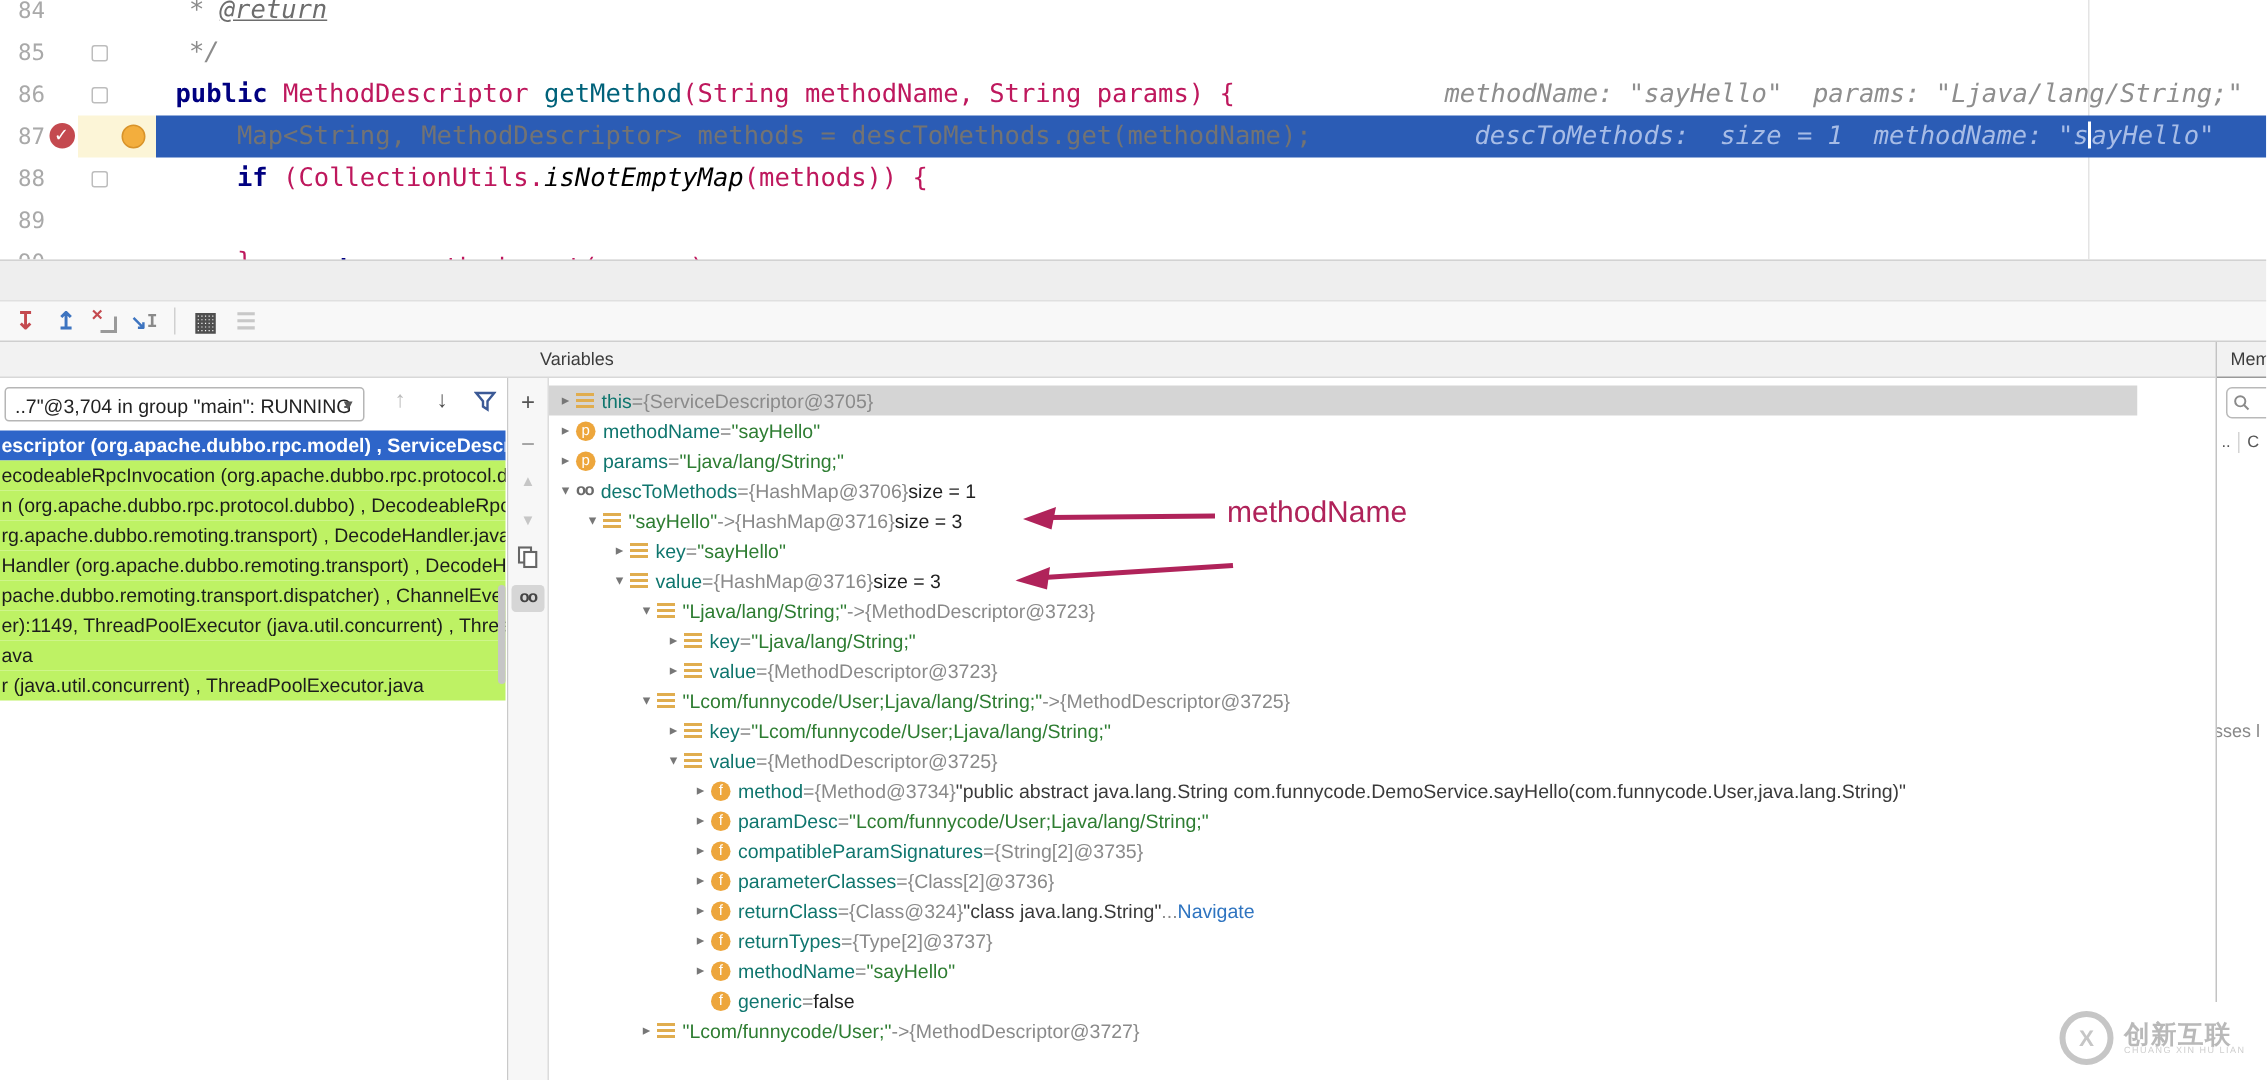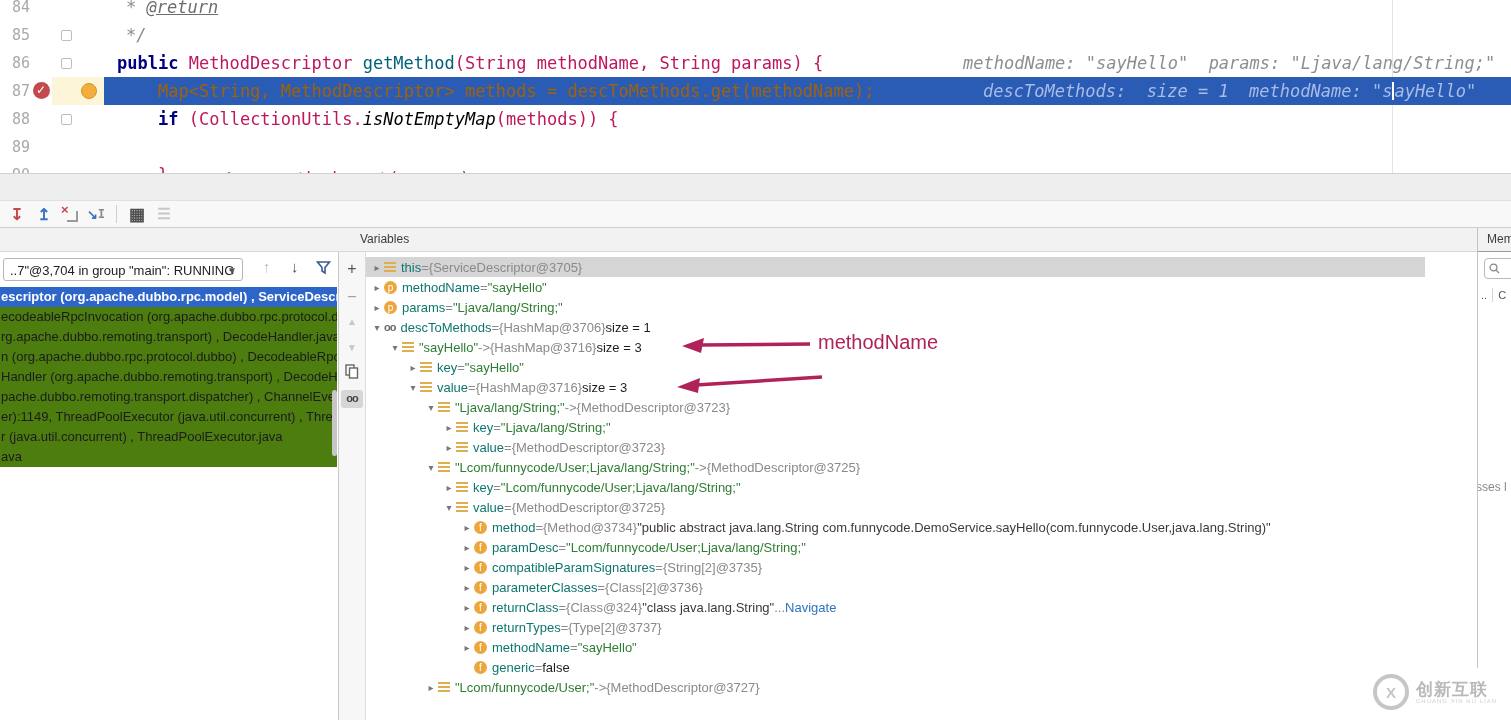--- a/index.html
+++ b/index.html
@@ -17,21 +17,21 @@
   .bulb{position:absolute;left:81px;top:6px;width:14px;height:14px;background:#f3ae3d;border:1px solid #d8932a;border-radius:50%;}
   .cream{position:absolute;left:52px;top:0;width:52px;height:28px;background:#fcf5d7;}
   .bluebar{position:absolute;left:104px;right:0;top:0;bottom:0;background:#2b5cb5;}
   .code{position:absolute;top:0;z-index:2;}
   .tk-k{color:#000080;font-weight:bold;}
   .tk-d{color:#be185d;}
   .tk-t{color:#00627a;}
   .tk-di{color:#000;font-style:italic;}
   .tk-g{color:#8c8c8c;font-style:italic;}
   .tk-gu{color:#6d6d6d;font-style:italic;text-decoration:underline;}
-  .tk-w{color:#a16207;}
+  .tk-w{color:#737373;}
   .hint{position:absolute;top:0;z-index:2;font-style:italic;color:#8e8e8e;}
   .hint.on-blue{color:#a7bce6;}
   .caret{display:inline-block;width:2px;height:18px;background:#fff;vertical-align:-3px;}
   
   .band1{position:absolute;left:0;top:173px;width:1511px;height:27px;background:#eeeeee;border-top:1px solid #d2d2d2;box-sizing:border-box;}
   .dbg-toolbar{position:absolute;left:0;top:200px;width:1511px;height:28px;background:#f8f8f8;border-top:1px solid #e0e0e0;
                border-bottom:1px solid #cfcfcf;box-sizing:border-box;display:flex;align-items:center;padding-left:8px;gap:9px;}
   .tbi{width:18px;height:18px;display:flex;align-items:center;justify-content:center;font-size:16px;font-weight:bold;}
   .tbi-red{color:#c4494f;}
   .tbi-blue{color:#3d74c0;}
@@ -47,21 +47,21 @@
   .dbg-header{position:absolute;left:0;top:228px;width:1511px;height:24px;background:#f2f2f2;
               border-bottom:1px solid #d8d8d8;box-sizing:border-box;}
   .vars-title{position:absolute;left:360px;top:0;line-height:23px;font-size:12px;color:#3c3c3c;}
   
   .frames{position:absolute;left:0;top:252px;width:339px;bottom:0;background:#fff;border-right:1px solid #c9c9c9;box-sizing:border-box;}
   .dropdown{position:absolute;left:3px;top:6px;width:240px;height:23px;border:1px solid #b6b6b6;border-radius:3px;background:#fff;
             font-size:13px;line-height:23px;color:#222;padding:0 16px 0 6px;box-sizing:border-box;white-space:nowrap;overflow:hidden;}
   .dropdown .dd-caret{position:absolute;right:5px;top:0;color:#555;font-size:10px;}
   .nav-ico{position:absolute;top:6px;font-size:15px;font-weight:bold;}
   .frame-list{position:absolute;left:0;top:35px;right:1px;}
-  .frow{height:20px;line-height:20px;background:#4d7c0f;font-size:13px;color:#1c1c1c;white-space:nowrap;overflow:hidden;padding-left:1px;}
+  .frow{height:20px;line-height:20px;background:#bef264;font-size:13px;color:#1c1c1c;white-space:nowrap;overflow:hidden;padding-left:1px;}
   .frow .it{}
   .frow.sel{background:#2e65c9;color:#fff;font-weight:bold;}
   .fscroll{position:absolute;left:332px;top:138px;width:5px;height:66px;background:#c6c6c6;border-radius:3px;}
   
   .wstrip{position:absolute;left:339px;top:252px;width:27px;bottom:0;background:#f7f7f7;border-right:1px solid #dcdcdc;box-sizing:border-box;}
   .ws-ico{position:absolute;left:0;width:26px;text-align:center;color:#555;}
   .ws-dim{color:#c6c6c6;}
   .ws-oo{left:2px;width:22px;height:18px;background:#d6d6d6;border-radius:3px;font-weight:bold;color:#444;
          font-size:11px;line-height:17px;letter-spacing:-1px;}
   
@@ -142,27 +142,27 @@
       <span class="dd-caret">▼</span>
     </div>
     <span class="nav-ico" style="left:263px;color:#bcbcbc;">↑</span>
     <span class="nav-ico" style="left:291px;color:#4f4f4f;">↓</span>
     <svg class="nav-ico" style="left:316px;top:8px;" width="15" height="15" viewBox="0 0 15 15">
       <path d="M1.5 2 H13.5 L9 7.5 V13 L6 11 V7.5 Z" fill="none" stroke="#3c5a96" stroke-width="1.6"></path>
     </svg>
     <div class="frame-list" id="frame-list">
         <div class="frow sel"><span>escriptor </span><span class="it">(org.apache.dubbo.rpc.model)</span><span> , ServiceDescripto</span></div>
         <div class="frow"><span>ecodeableRpcInvocation </span><span class="it">(org.apache.dubbo.rpc.protocol.d</span></div>
+        <div class="frow"><span>n </span><span class="it">(org.apache.dubbo.rpc.protocol.dubbo)</span><span> , DecodeableRpc</span></div>
         <div class="frow"><span class="it">rg.apache.dubbo.remoting.transport)</span><span> , DecodeHandler.java</span></div>
-        <div class="frow"><span>n </span><span class="it">(org.apache.dubbo.rpc.protocol.dubbo)</span><span> , DecodeableRpc</span></div>
         <div class="frow"><span>Handler </span><span class="it">(org.apache.dubbo.remoting.transport)</span><span> , DecodeH</span></div>
         <div class="frow"><span class="it">pache.dubbo.remoting.transport.dispatcher)</span><span> , ChannelEve</span></div>
         <div class="frow"><span>er):1149, ThreadPoolExecutor </span><span class="it">(java.util.concurrent)</span><span> , Threac</span></div>
+        <div class="frow"><span>ava</span></div>
         <div class="frow"><span>r </span><span class="it">(java.util.concurrent)</span><span> , ThreadPoolExecutor.java</span></div>
-        <div class="frow"><span>ava</span></div>
       </div>
     <div class="fscroll"></div>
   </div>
 
   <div class="wstrip">
     <span class="ws-ico" style="top:8px;font-size:16px;">+</span>
     <span class="ws-ico" style="top:36px;font-size:16px;color:#9a9a9a;">−</span>
     <span class="ws-ico ws-dim" style="top:64px;font-size:10px;">▲</span>
     <span class="ws-ico ws-dim" style="top:90px;font-size:10px;">▼</span>
     <svg class="ws-ico" style="top:112px;left:6px;width:14px;" width="14" height="15" viewBox="0 0 14 15">

